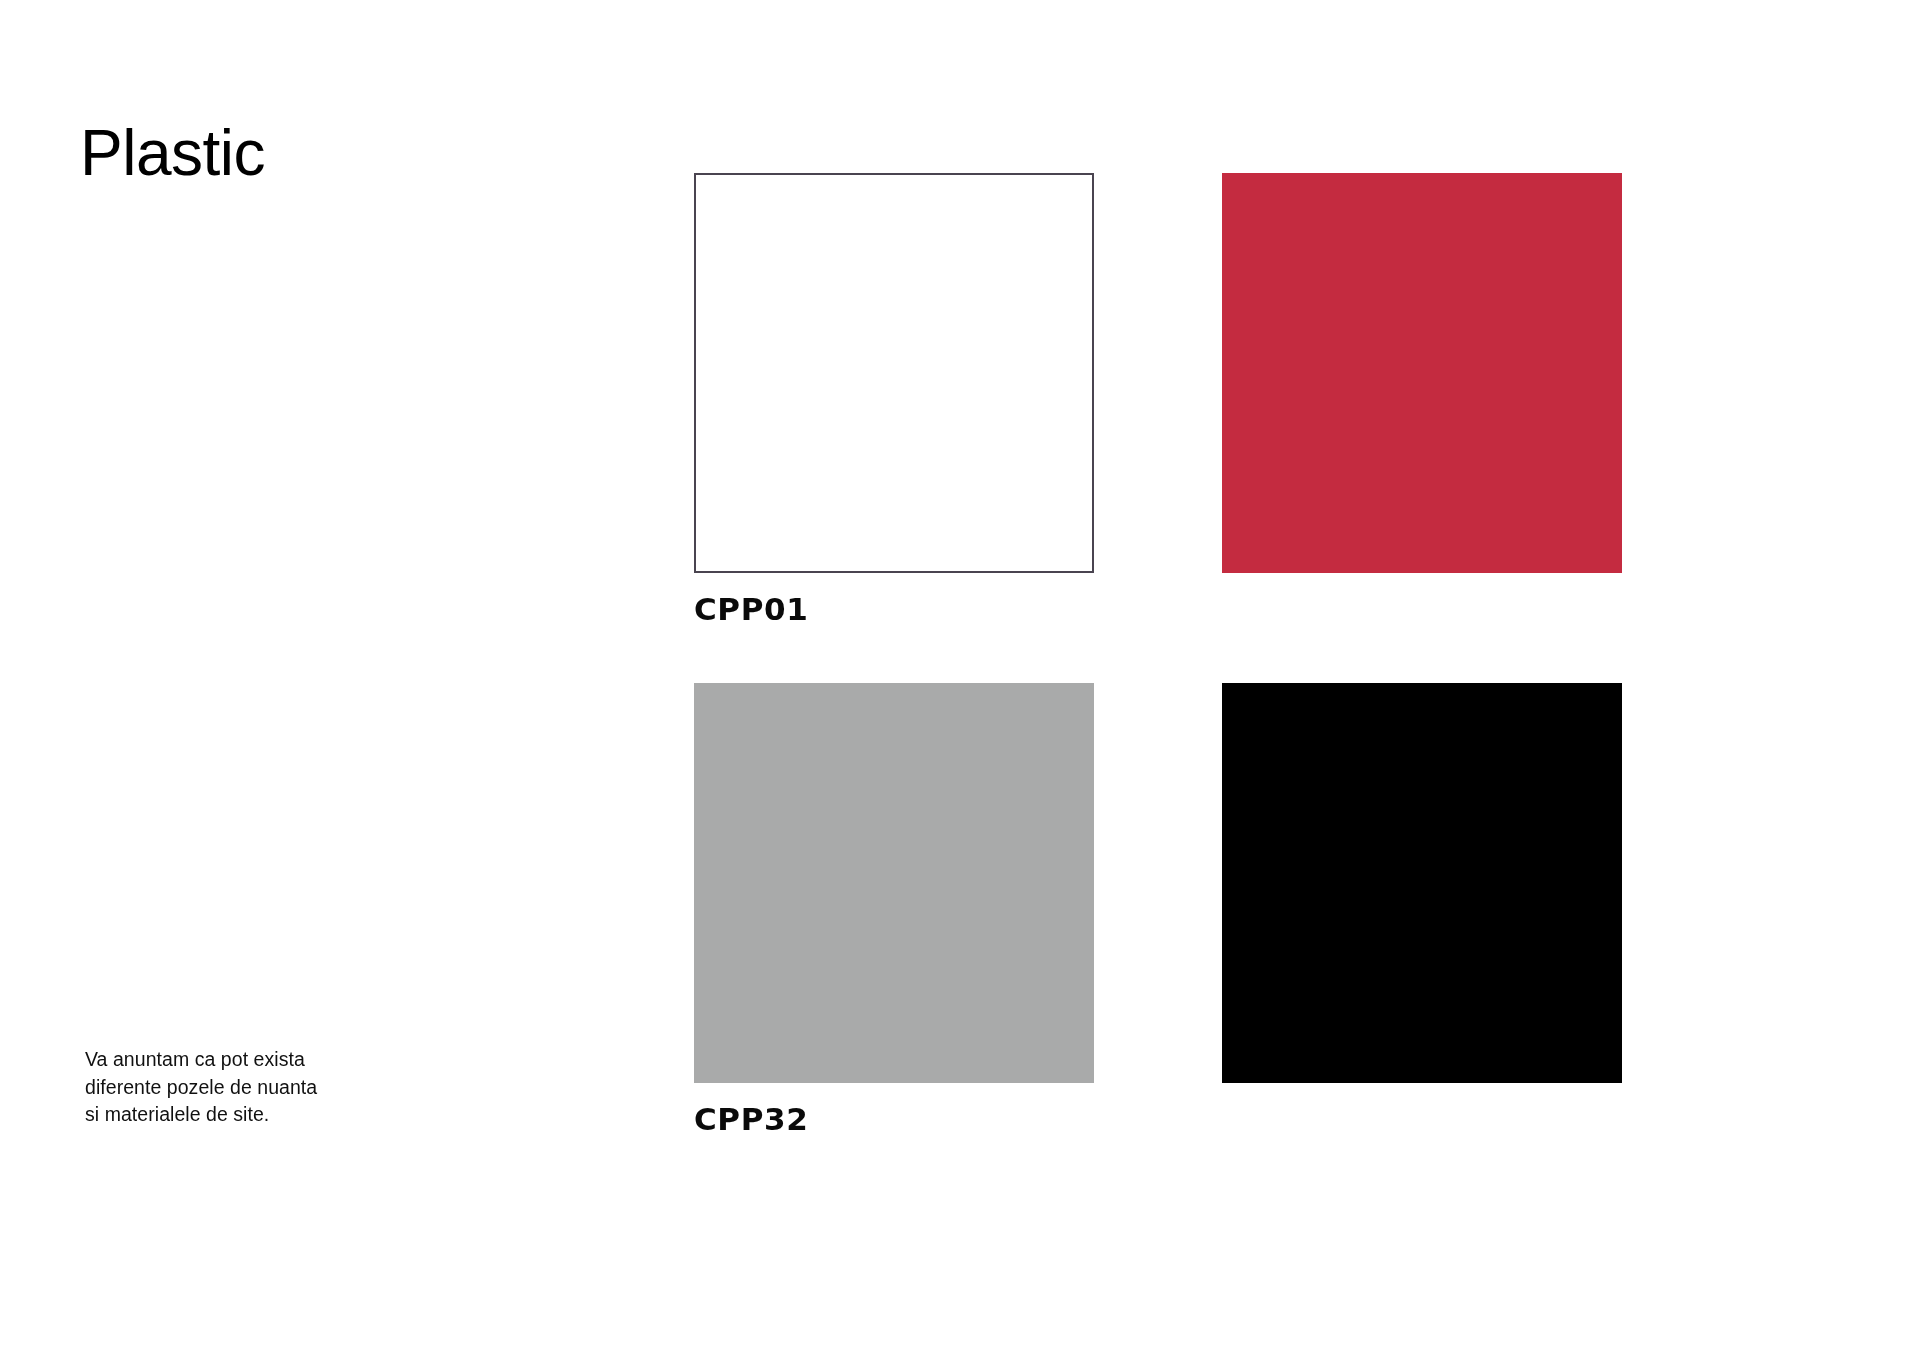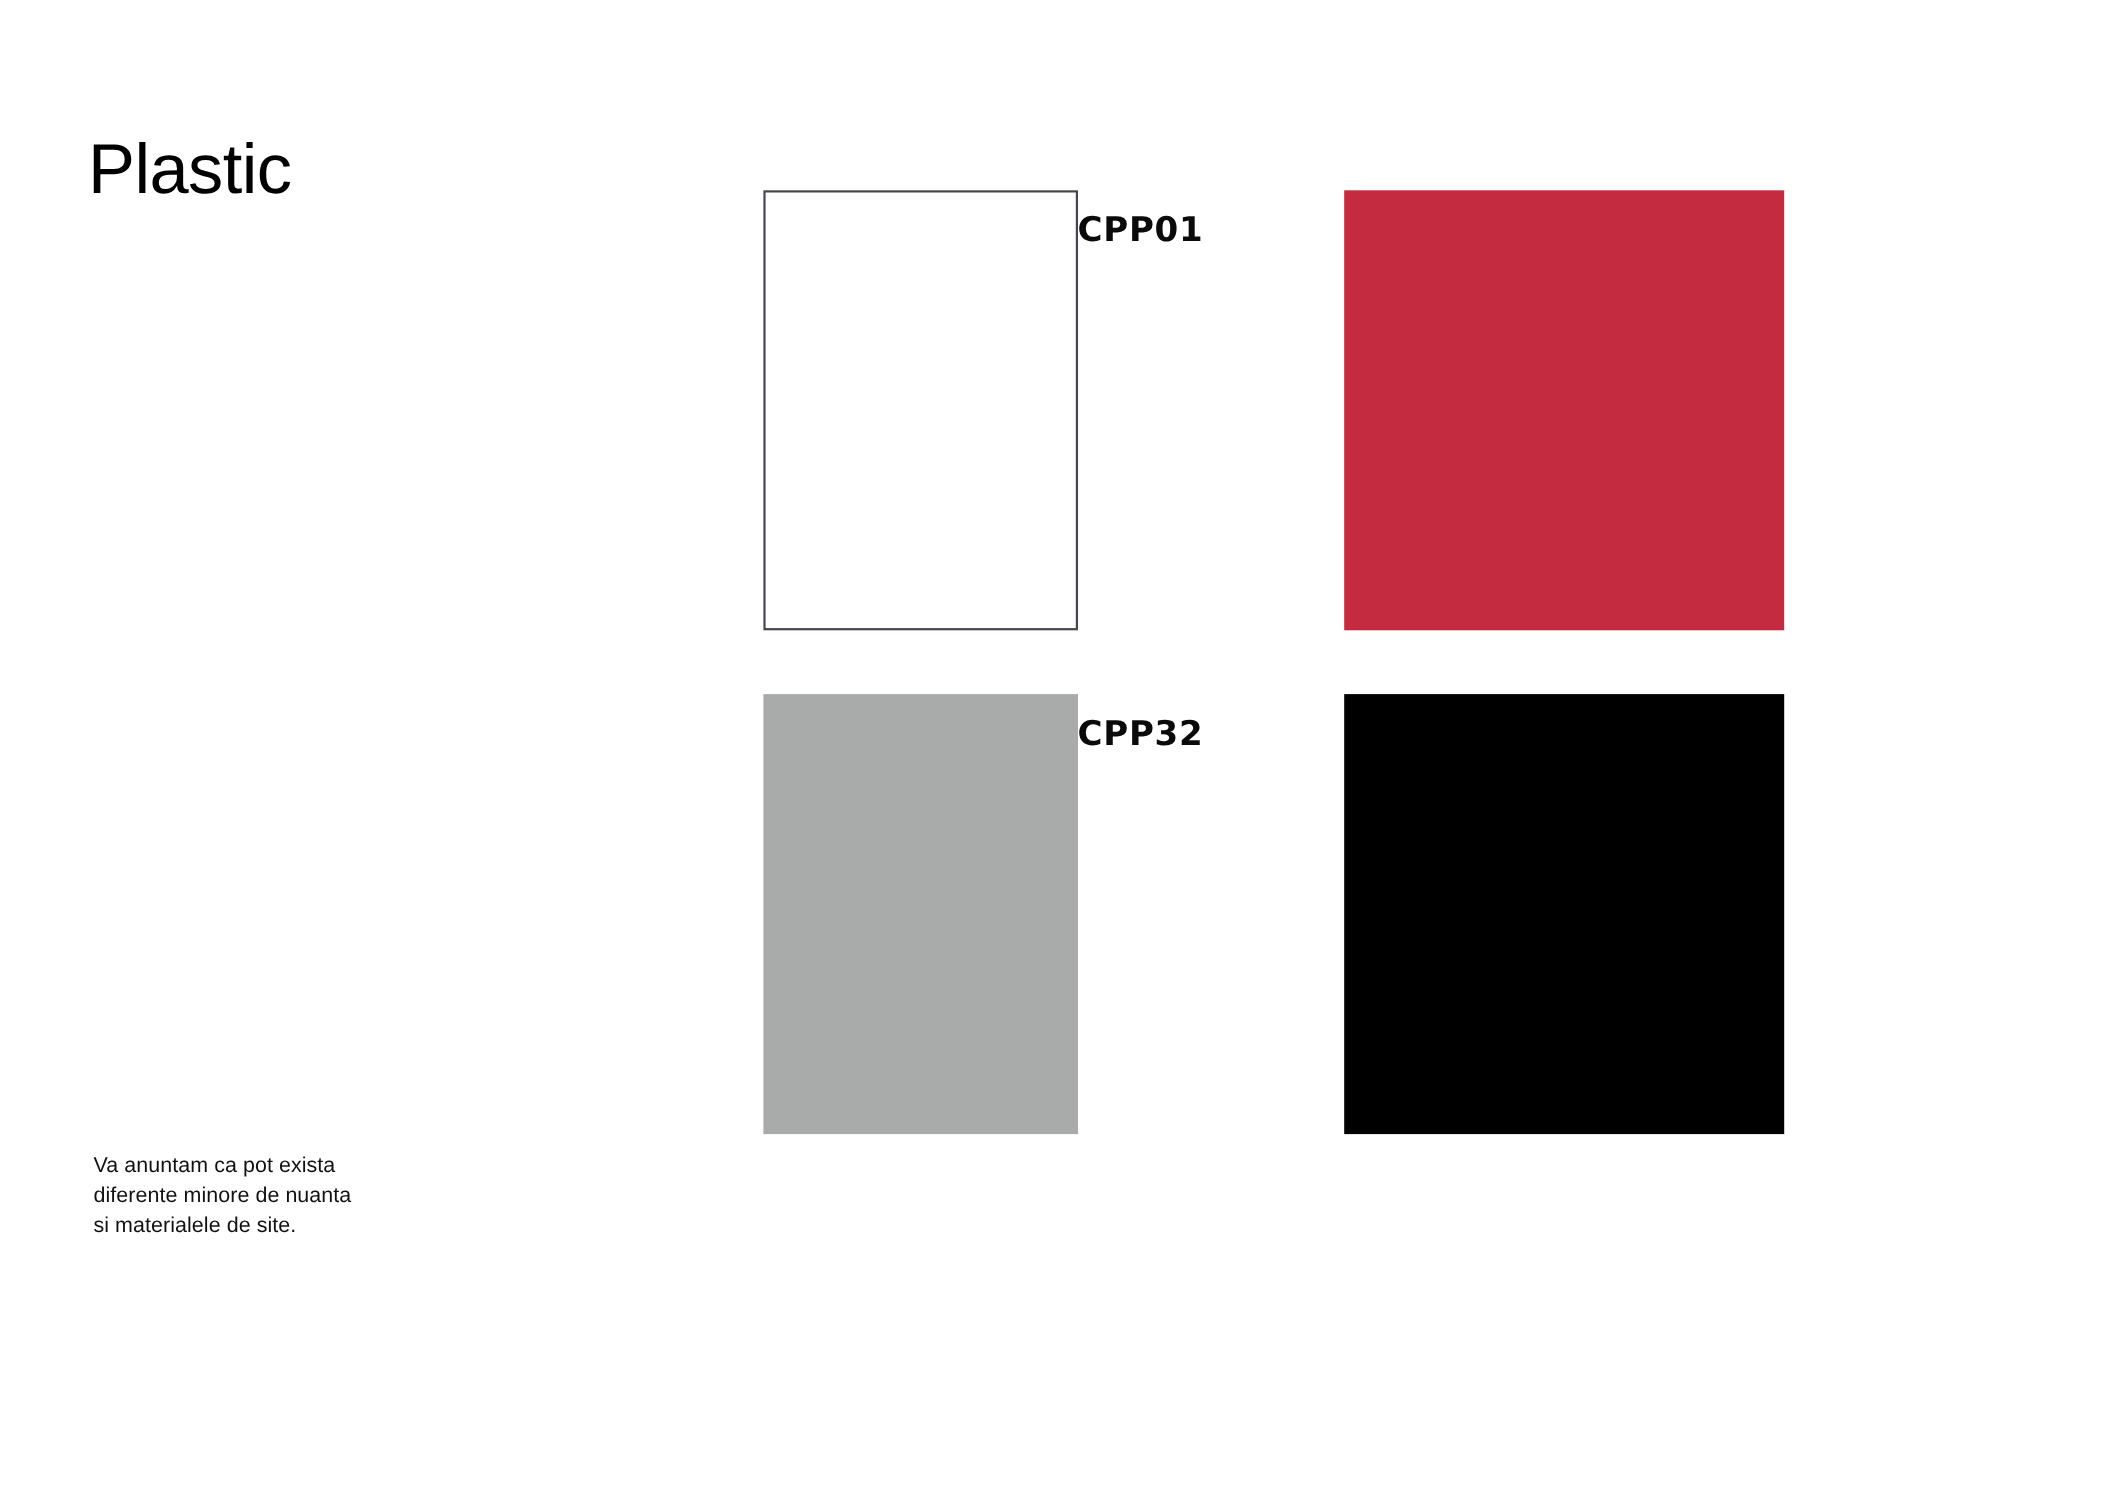--- a/index.html
+++ b/index.html
@@ -39,20 +39,21 @@
     display: grid;
     grid-template-columns: 400px 400px;
     grid-template-rows: auto auto;
     column-gap: 128px;
     row-gap: 58px;
   }
 
   .swatch-cell {
     width: 400px;
     display: flex;
+    flex-direction: column;
   }
 
   .swatch-chip {
     width: 400px;
     height: 400px;
     box-sizing: border-box;
     display: block;
   }
 
   .swatch-chip.bordered {
@@ -110,15 +111,15 @@
   </div>
 
   <div class="swatch-cell">
     <div class="swatch-chip" style="background-color: rgb(0, 0, 0);"></div>
   </div>
 
 </div>
 
 <div class="disclaimer">
   <span class="disclaimer-line">Va anuntam ca pot exista</span>
-  <span class="disclaimer-line">diferente minore de nuanta</span>
+  <span class="disclaimer-line">diferente pozele de nuanta</span>
   <span class="disclaimer-line">si materialele de site.</span>
 </div>
 
 </body></html>

